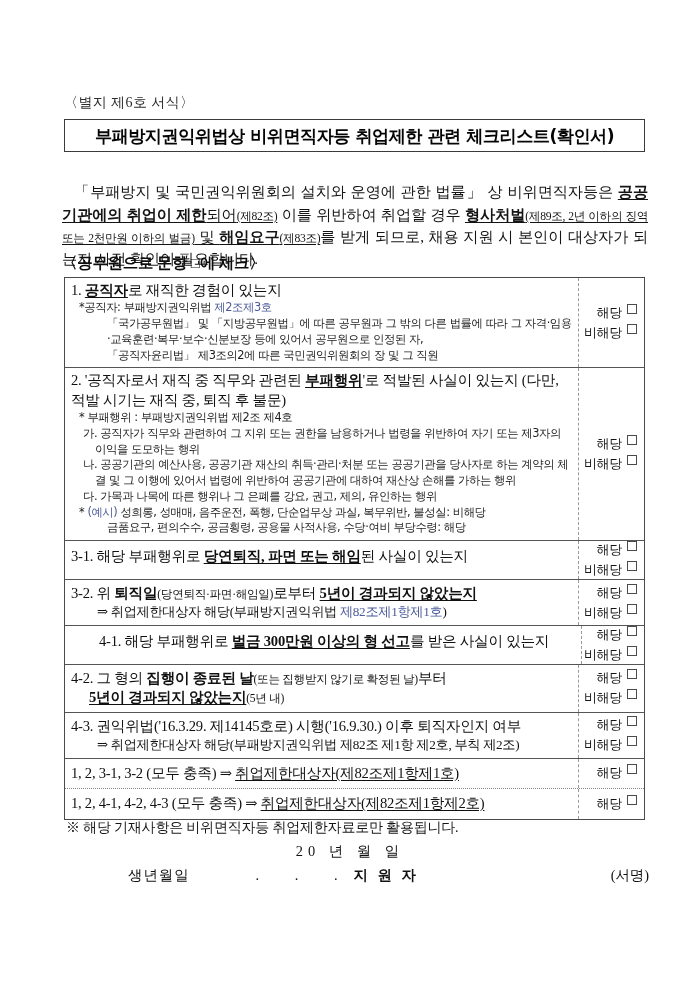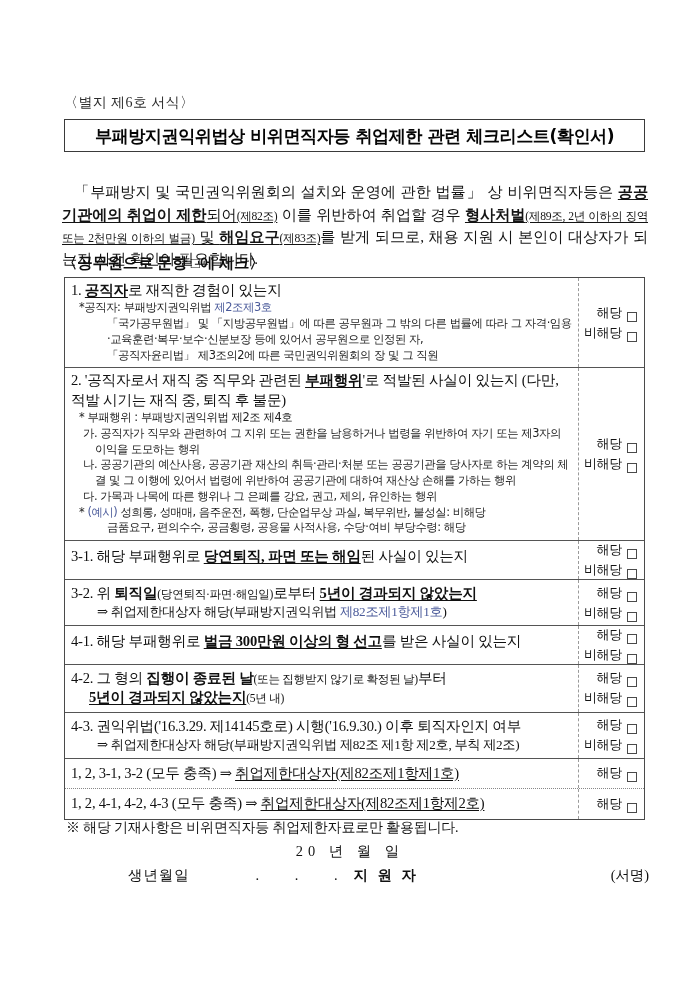--- a/index.html
+++ b/index.html
@@ -115,21 +115,21 @@
     box-sizing: border-box;
     display: flex;
     flex-direction: column;
     align-items: flex-end;
     justify-content: center;
     padding: 0 7px 0 0;
     gap: 2px;
   }
   .opt {
     display: flex;
-    align-items: flex-end;
+    align-items: flex-start;
     gap: 5px;
     font-size: 13px;
     letter-spacing: -0.3px;
     color: #141414;
     white-space: nowrap;
   }
   .box {
     display: inline-block;
     width: 10px;
     height: 10px;
@@ -291,21 +291,21 @@
             <span class="box"></span>
           </div>
         <div class="opt">
             <span>비해당</span>
             <span class="box"></span>
           </div>
       </div>
     </div>
 
     <div class="r solid-top">
-      <div class="qcell" style="padding-top:6px;padding-bottom:6px;">
+      <div class="qcell" style="padding-top:6px;padding-bottom:6px;margin-left:28px;">
         <div class="qmain"><span class="num">4-1.</span><span> 해당 부패행위로 </span><span class="b u">벌금 300만원 이상의 형 선고</span><span>를 받은 사실이 있는지</span></div>
       </div>
       <div class="ccell">
         <div class="opt">
             <span>해당</span>
             <span class="box"></span>
           </div>
         <div class="opt">
             <span>비해당</span>
             <span class="box"></span>

